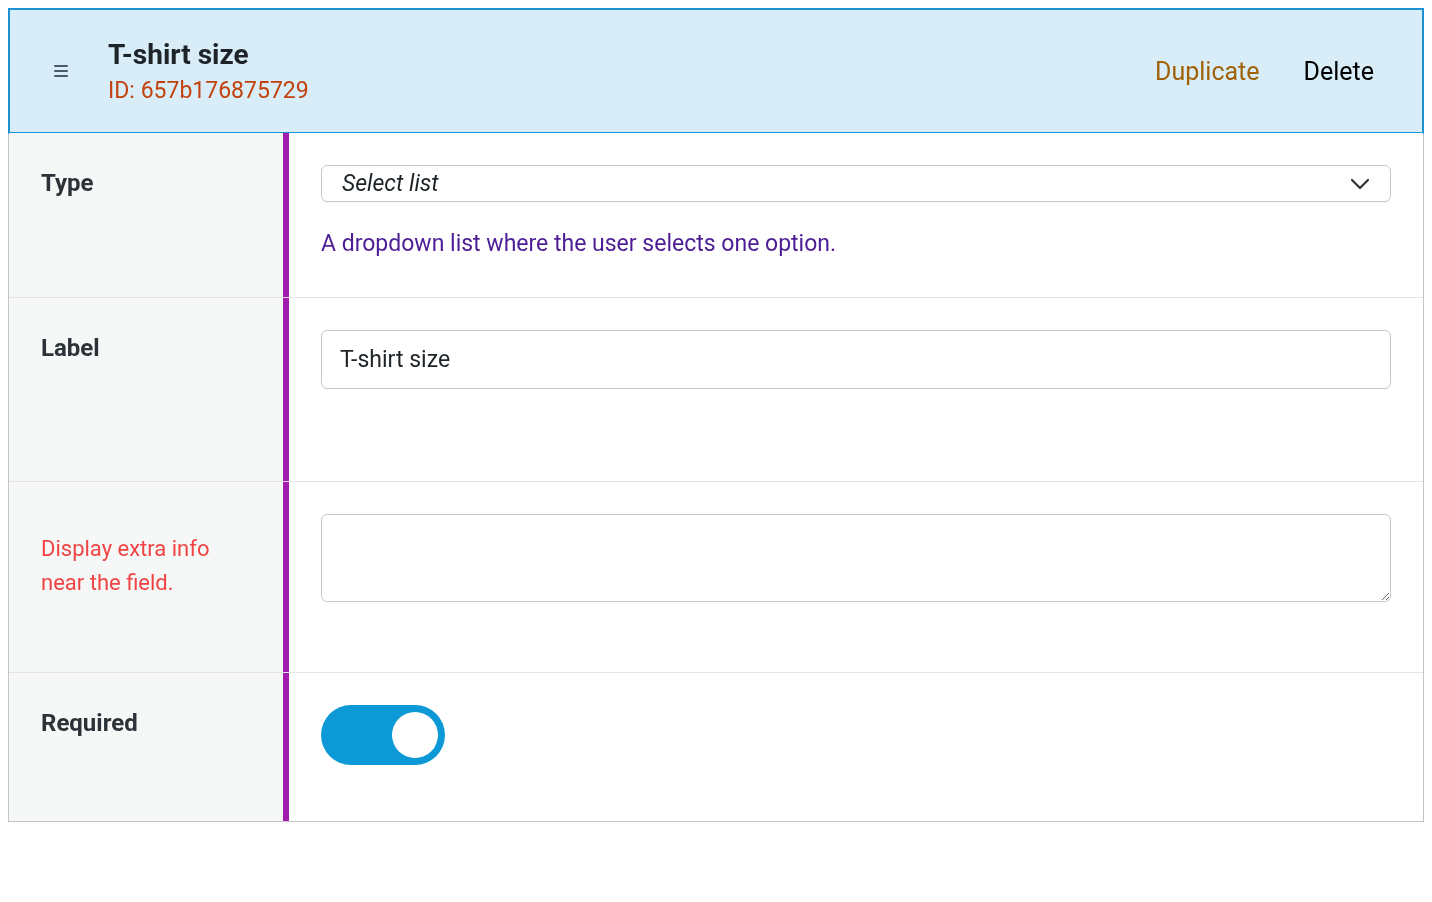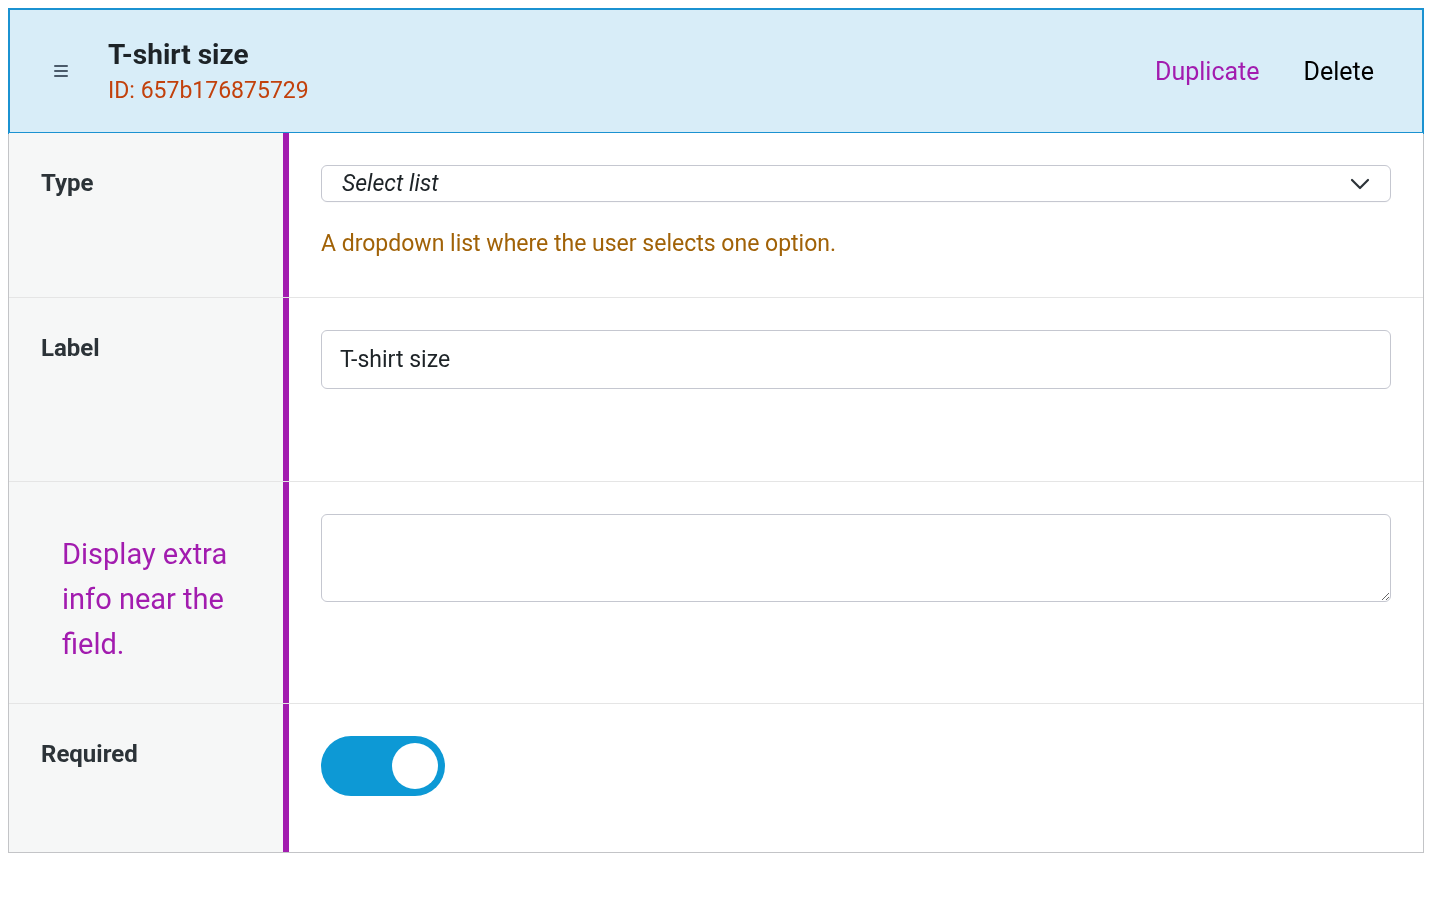--- a/index.html
+++ b/index.html
@@ -55,46 +55,45 @@
       gap: 44px;
       padding-right: 12px;
     }
     .header-link {
       font-size: 25px;
       cursor: pointer;
       background: none;
       border: none;
       font-family: inherit;
     }
-    .link-blue { color: #a21caf; }
+    .link-blue { color: #a16207; }
     .link-red  { color: #000000; }
 
     .row {
       display: flex;
       border-bottom: 1px solid #e5e5e5;
     }
     .row:last-child { border-bottom: none; }
     .row-label {
       width: 280px;
       flex: 0 0 280px;
       background: #f6f7f7;
       padding: 36px 32px;
       border-right: 6px solid #a21caf;
     }
     .row-label-title {
       font-size: 24px;
       font-weight: 700;
       color: #2c3338;
     }
     .row-label-help {
-      font-size: 29px;
-      color: #a21caf;
+      font-size: 22px;
+      color: #ef4444;
       line-height: 1.55;
       margin-top: 14px;
-      margin-left: 21px;
     }
     .row-content {
       flex: 1;
       padding: 32px;
       background: #fff;
     }
 
     .select-wrap {
       position: relative;
     }
@@ -119,21 +118,21 @@
     }
     .under-select {
       display: flex;
       justify-content: space-between;
       align-items: baseline;
       gap: 24px;
       margin-top: 28px;
     }
     .type-desc {
       font-size: 23px;
-      color: #a16207;
+      color: #4c1d95;
     }
     .learn-link {
       font-size: 23px;
       color: #135e96;
       text-decoration: underline;
       cursor: pointer;
       background: none;
       border: none;
       font-family: inherit;
       white-space: nowrap;

